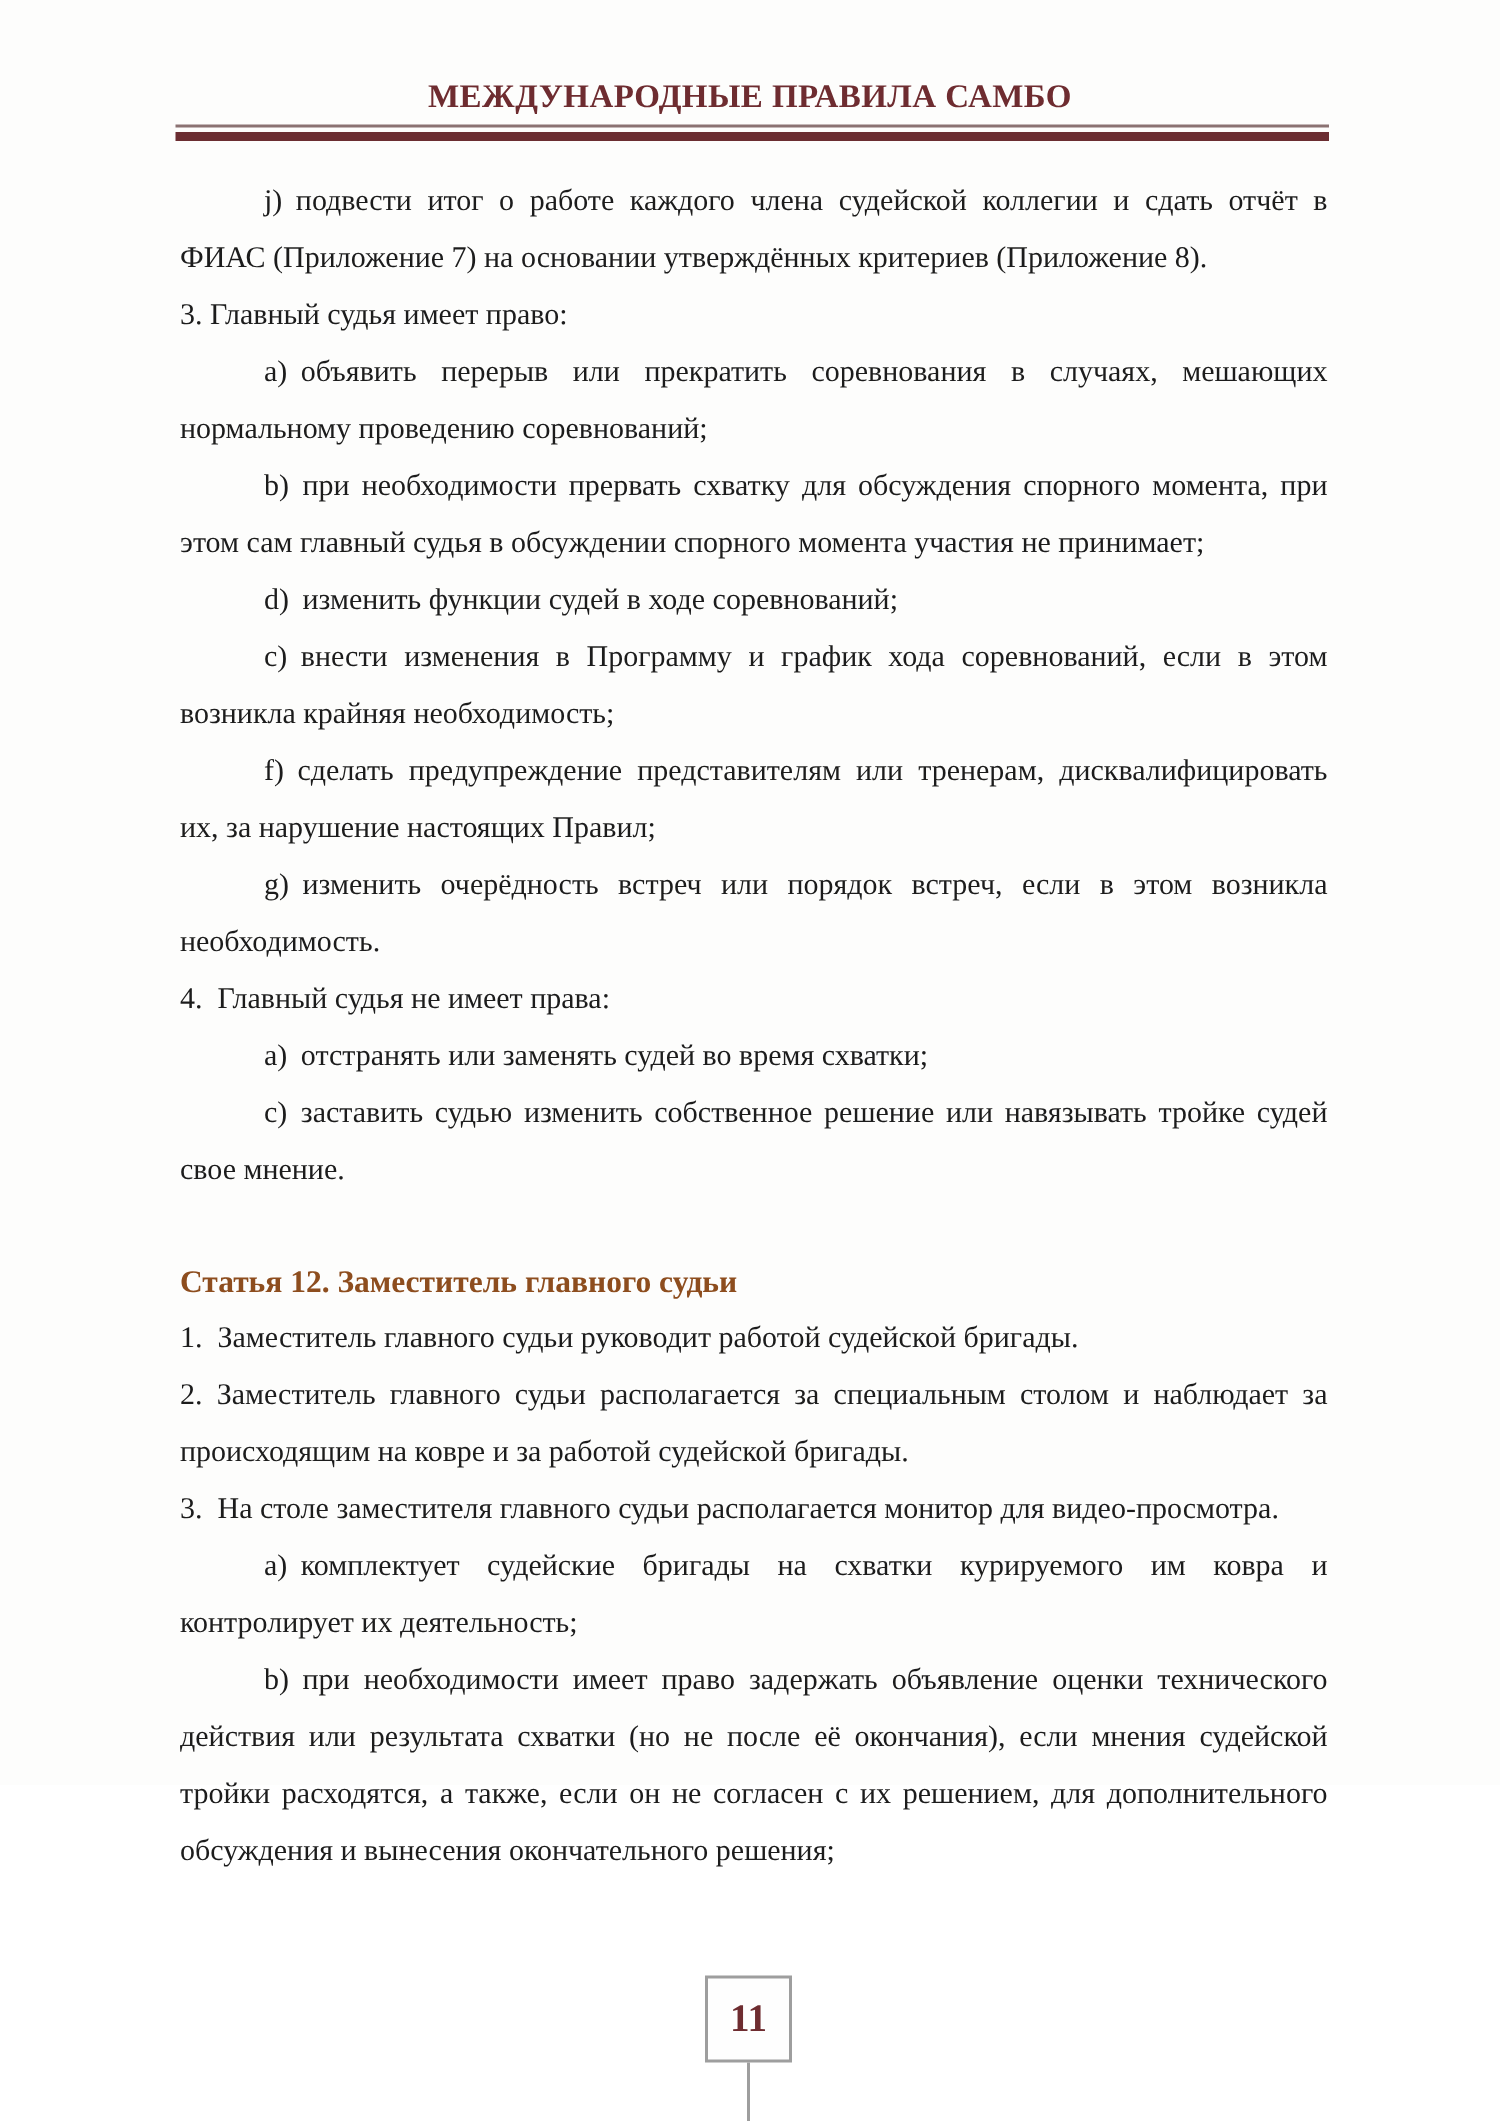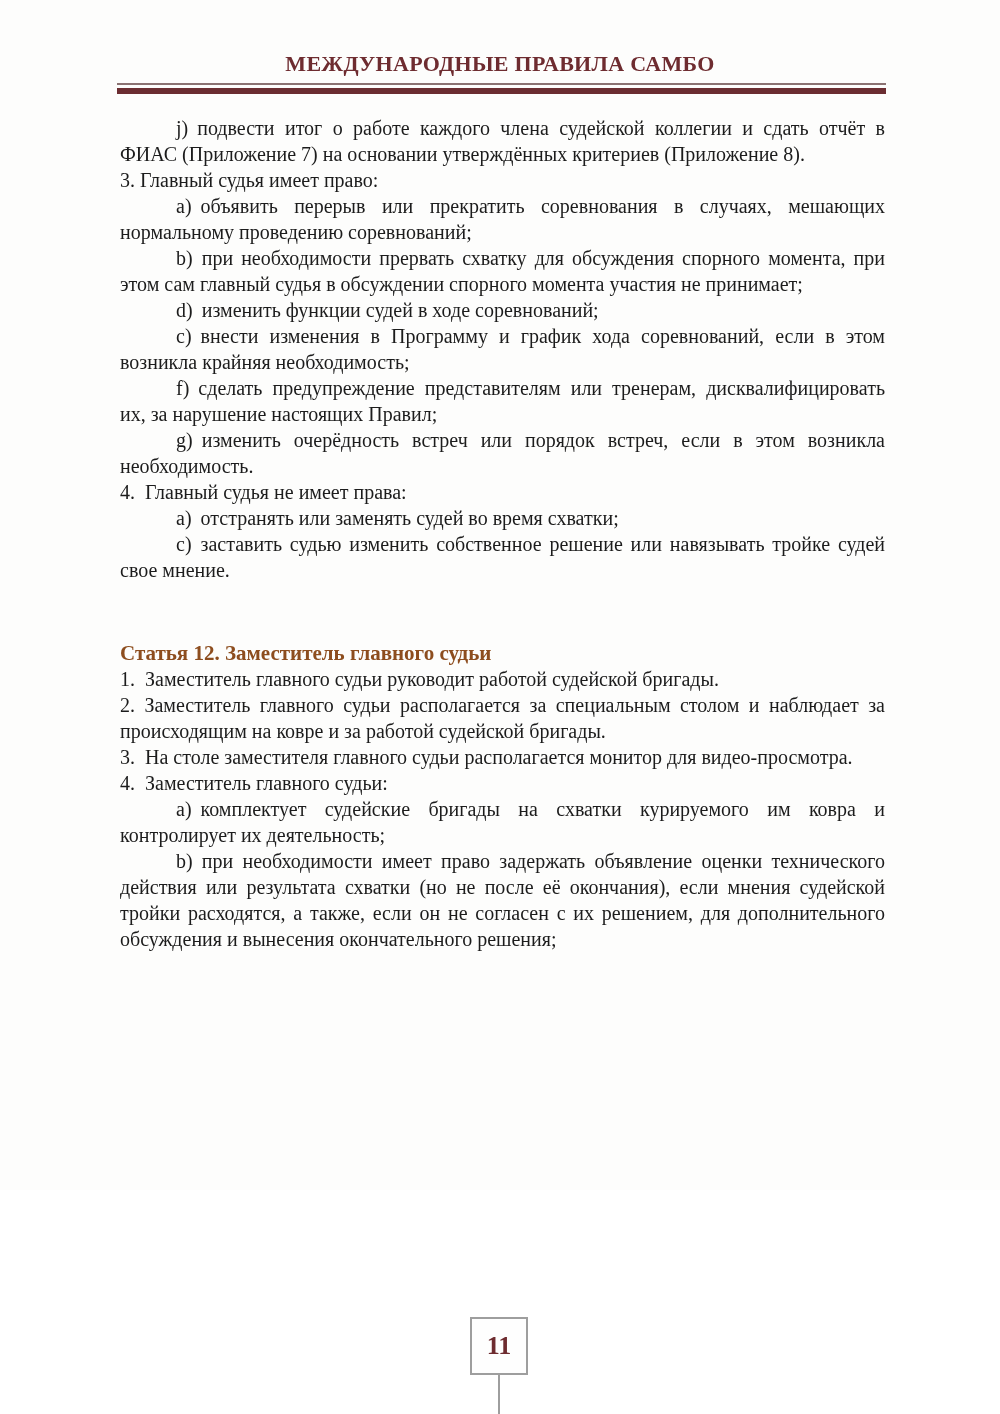--- a/index.html
+++ b/index.html
@@ -26,29 +26,29 @@
   }
   .header-rule { margin: 5px 114px 0 117px; }
   .rule-thin  { height: 2px; background: var(--rule_thin_color, #8b7272); }
   .rule-gap   { height: 3px; }
   .rule-thick { height: 6px; background: var(--rule_color, #6b2d31); }
   
   .doc-body {
     margin: 21px 115px 0 120px;
     width: 765px;
     font-size: 20px;
-    line-height: 26px;
+    line-height: 38px;
     color: var(--text_color, #1c1c1c);
     text-align: justify;
   }
   .doc-body p { margin: 0; }
   p.lettered { text-indent: 56px; }
   p.numbered { text-indent: 0; }
   p.heading {
-    margin-top: 57px;
+    margin-top: 36px;
     text-align: left;
     font-weight: bold;
     font-size: 21px;
     color: var(--heading_color, #8d4d1e);
   }
   .marker { padding-right: 9px; }
   
   .page-number-box {
     position: absolute;
     left: 470px; top: 1317px;
@@ -92,21 +92,20 @@
       <p class="lettered"><span class="marker">c)</span>внести изменения в Программу и график хода соревнований, если в этом возникла крайняя необходимость;</p>
       <p class="lettered"><span class="marker">f)</span>сделать предупреждение представителям или тренерам, дисквалифицировать их, за нарушение настоящих Правил;</p>
       <p class="lettered"><span class="marker">g)</span>изменить очерёдность встреч или порядок встреч, если в этом возникла необходимость.</p>
       <p class="numbered">4.&nbsp; Главный судья не имеет права:</p>
       <p class="lettered"><span class="marker">a)</span>отстранять или заменять судей во время схватки;</p>
       <p class="lettered"><span class="marker">c)</span>заставить судью изменить собственное решение или навязывать тройке судей свое мнение.</p>
       <p class="heading">Статья 12. Заместитель главного судьи</p>
       <p class="numbered">1.&nbsp; Заместитель главного судьи руководит работой судейской бригады.</p>
       <p class="numbered">2. Заместитель главного судьи располагается за специальным столом и наблюдает за происходящим на ковре и за работой судейской бригады.</p>
       <p class="numbered">3.&nbsp; На столе заместителя главного судьи располагается монитор для видео-просмотра.</p>
-      <p class="numbered">4.&nbsp; Заместитель главного судьи:</p>
       <p class="lettered"><span class="marker">a)</span>комплектует судейские бригады на схватки курируемого им ковра и контролирует их деятельность;</p>
       <p class="lettered"><span class="marker">b)</span>при необходимости имеет право задержать объявление оценки технического действия или результата схватки (но не после её окончания), если мнения судейской тройки расходятся, а также, если он не согласен с их решением, для дополнительного обсуждения и вынесения окончательного решения;</p>
     </main>
 
   <div class="page-number-box">
     <span class="page-number">11</span>
   </div>
   <div class="footer-line"></div>
 
 </div>

